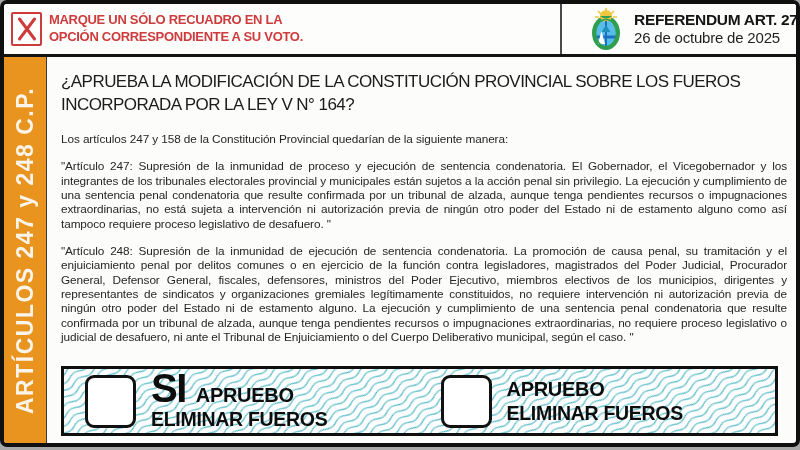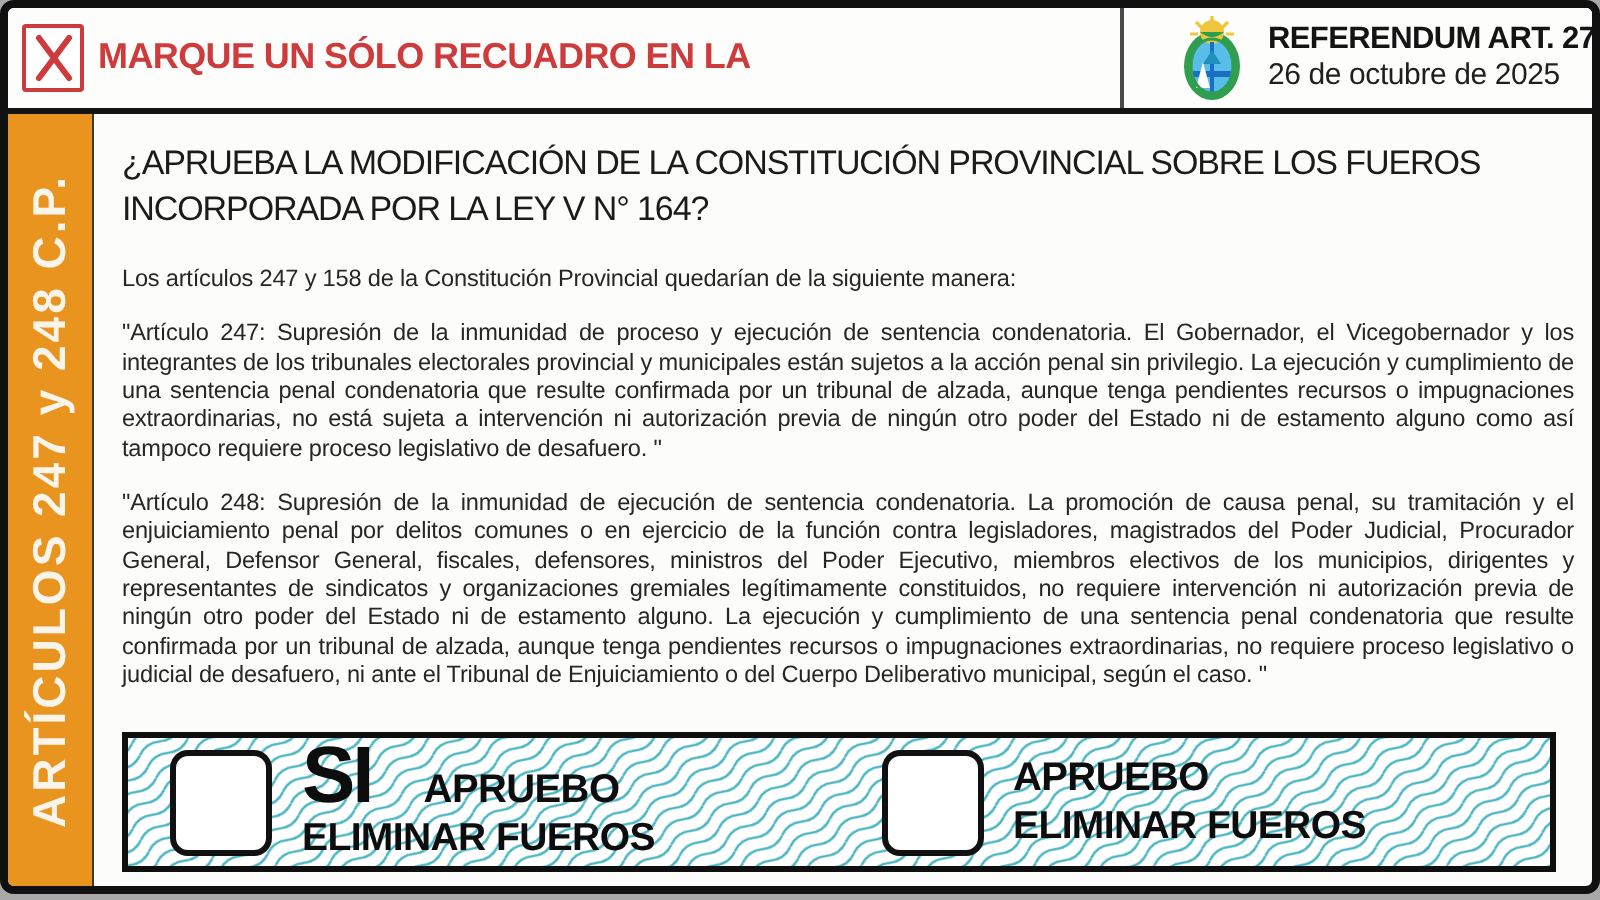--- a/index.html
+++ b/index.html
@@ -7,21 +7,21 @@
   .ballot{
     position:relative;width:800px;height:447px;box-sizing:border-box;
     border:4px solid #101010;border-radius:7px;background:#fcfcfa;overflow:hidden;
   }
   
   .header{position:absolute;top:0;left:0;right:0;height:50px;border-bottom:3px solid #141414;background:#fdfdfc;}
   .instruction{position:absolute;left:7px;top:8px;display:flex;align-items:center;gap:7px;}
   .x-box{width:27px;height:30px;border:2.5px solid #ce3b3c;border-radius:2px;background:#fff;
          display:flex;align-items:center;justify-content:center;flex:0 0 auto;}
   .x-box svg{width:20px;height:24px;}
-  .instruction-text{color:#ce3b3c;font-size:18px;font-weight:700;line-height:1.28;letter-spacing:-0.3px;white-space:nowrap;}
+  .instruction-text{color:#ce3b3c;font-size:13px;font-weight:700;line-height:1.28;letter-spacing:-0.3px;white-space:nowrap;}
   .header-right{position:absolute;left:556px;top:0;bottom:0;right:0;border-left:2px solid #4a4a4a;
                 display:flex;align-items:center;gap:9px;padding-left:25px;background:#fdfdfc;}
   .emblem{width:38px;height:45px;flex:0 0 auto;}
   .ref-block{line-height:1.15;}
   .ref-title{font-weight:700;font-size:15.5px;color:#141414;letter-spacing:-0.3px;white-space:nowrap;}
   .ref-date{font-size:15px;color:#1f1f1f;letter-spacing:-0.2px;white-space:nowrap;}
   
   .sidebar{position:absolute;left:0;top:53px;bottom:0;width:42px;background:#e8941f;border-right:1.5px solid #3a3a3a;}
   .sidebar-label{position:absolute;inset:0;display:flex;align-items:center;justify-content:center;
                  writing-mode:vertical-rl;transform:rotate(180deg);
@@ -33,39 +33,40 @@
   .intro{margin:16px 0 0;font-size:11.8px;letter-spacing:-0.1px;color:#262626;}
   .article{margin:13px 0 0;font-size:11.8px;line-height:1.215;text-align:justify;color:#262626;letter-spacing:-0.1px;}
   
   .band{position:absolute;left:57px;top:362px;width:717px;height:70px;box-sizing:border-box;
         border:3px solid #0f0f0f;background:#ffffff;}
   .band .waves{position:absolute;inset:0;width:100%;height:100%;}
   .options{position:relative;display:flex;height:100%;}
   .option{flex:1 1 50%;display:flex;align-items:center;gap:15px;padding-left:21px;box-sizing:border-box;}
   .checkbox{width:45px;height:47px;background:#ffffff;border:3px solid #111111;border-radius:9px;flex:0 0 auto;}
   .option-text{color:#0d0d0d;}
-  .opt-line1{display:flex;align-items:baseline;gap:26px;}
+  .opt-line1{display:flex;align-items:baseline;gap:10px;}
   .opt-big{font-size:40px;font-weight:700;line-height:0.82;letter-spacing:-1.5px;}
   .opt-small{font-size:20px;font-weight:700;letter-spacing:-0.3px;}
   .opt-line2{font-size:19.5px;font-weight:700;letter-spacing:-0.3px;margin-top:1px;}
 </style>
 </head>
 <body>
 
 <div class="ballot">
 
   <div class="header">
     <div class="instruction">
       <div class="x-box">
         <svg viewBox="0 0 20 24">
           <path d="M2.5 2 L17.5 22 M17.5 2 L2.5 22" stroke="#ce3b3c" stroke-width="3" fill="none" stroke-linecap="round"></path>
         </svg>
       </div>
       <div class="instruction-text">
         <div>MARQUE UN SÓLO RECUADRO EN LA</div>
+        <div>OPCIÓN CORRESPONDIENTE A SU VOTO.</div>
       </div>
     </div>
 
     <div class="header-right">
       <svg class="emblem" viewBox="0 0 38 45">
         <g stroke="#f0c63e" stroke-width="1.6">
           <line x1="19" y1="1" x2="19" y2="5"></line>
             <line x1="11" y1="4" x2="14" y2="7"></line>
           <line x1="27" y1="4" x2="24" y2="7"></line>
             <line x1="8" y1="10" x2="12" y2="10"></line>

